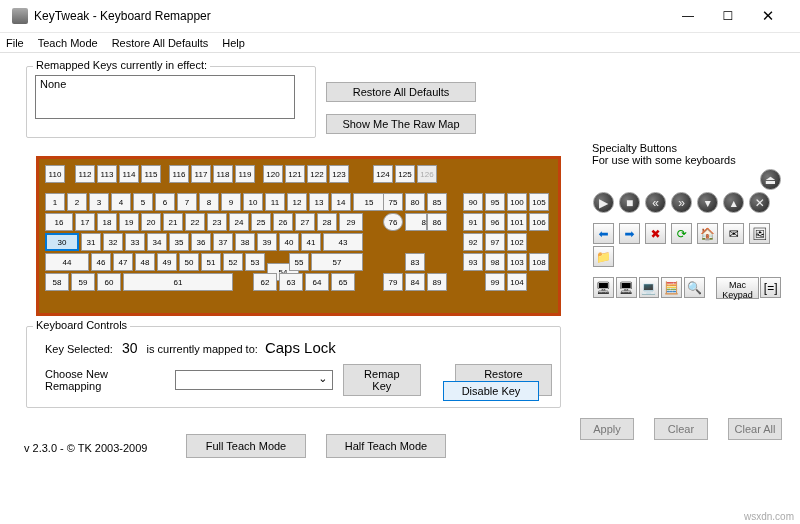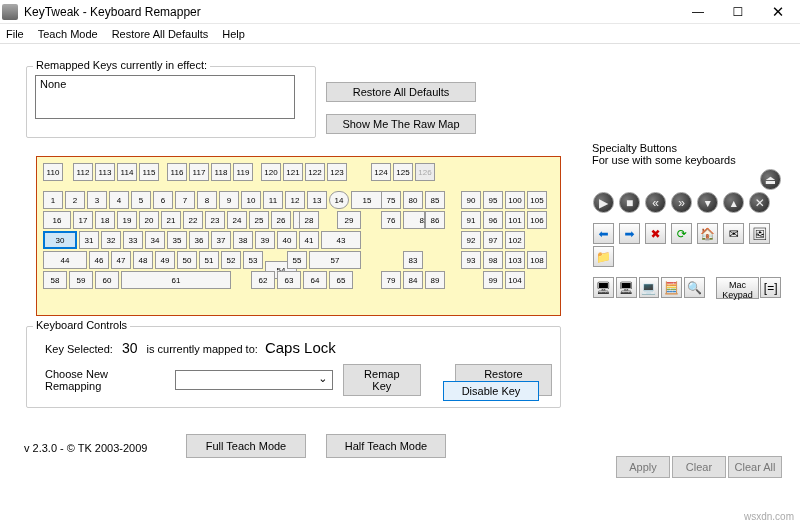--- a/index.html
+++ b/index.html
@@ -1,30 +1,30 @@
 <!DOCTYPE html>
 <html><head>
 <meta charset="utf-8">
 <style>
 *{box-sizing:border-box;margin:0;padding:0}
 body{font-family:"Segoe UI",Tahoma,sans-serif;font-size:11px;background:#fff;color:#000;width:800px;height:524px;overflow:hidden;position:relative}
-.titlebar{height:24px;display:flex;align-items:center;padding:0 2px;border-bottom:1px solid #e8e8e8}
+.titlebar{height:33px;display:flex;align-items:center;padding:0 12px;border-bottom:1px solid #e8e8e8}
 .titlebar .icon{width:16px;height:16px;margin-right:6px;background:linear-gradient(#aaa,#666);border-radius:2px}
 .titlebar .title{flex:1;font-size:12px}
 .win-btn{width:40px;height:24px;display:flex;align-items:center;justify-content:center;font-size:12px}
 .win-close{font-size:15px}
 .menubar{height:20px;display:flex;align-items:center;padding:0 6px;gap:14px;border-bottom:1px solid #e0e0e0}
 .menubar span{cursor:default}
 .content{position:absolute;left:10px;top:52px;right:10px;bottom:6px}
 .fieldset{position:absolute;border:1px solid #ccc;border-radius:2px;padding:8px}
 .fieldset>.legend{position:absolute;top:-8px;left:6px;background:#fff;padding:0 3px;font-size:11px}
 .listbox{border:1px solid #7a7a7a;background:#fff;width:260px;height:44px;padding:2px 4px;font-size:11px}
 .btn{border:1px solid #adadad;background:#e1e1e1;font-size:11px;padding:3px 10px;cursor:default}
 .btn.hl{background:#e5f1fb;border-color:#0078d7}
-.kbwrap{position:absolute;left:26px;top:104px;width:525px;height:160px;background:#fef9c3;border:1px solid #c2410c;padding:6px}
+.kbwrap{position:absolute;left:26px;top:104px;width:525px;height:160px;background:#a16207;border:3px solid #c2410c;padding:6px}
 .key{position:absolute;width:20px;height:18px;border:1px solid #999;background:#f6f6f6;font-size:8px;display:flex;align-items:center;justify-content:center;cursor:default}
 .key.disabled{background:#ececec;color:#aaa}
 .key.selected{border:2px solid #0078d7;background:#cde6f7}
 .spec{position:absolute;right:8px;top:90px;width:190px}
 .spec .lbl{font-size:11px}
 .icbtn{width:21px;height:21px;border:1px solid #9a9a9a;background:linear-gradient(#fdfdfd,#dedede);display:inline-flex;align-items:center;justify-content:center;margin:1px;font-size:12px}
 .icbtn.dark{background:radial-gradient(circle at 35% 35%,#777,#222);color:#eee;border-radius:50%}
 .macbtn{border:1px solid #9a9a9a;background:linear-gradient(#fdfdfd,#dedede);font-size:9px;text-align:center;padding:2px 4px;width:44px;height:22px;display:inline-block}
 .pendbox{border:1px solid #7a7a7a;background:#fff;width:195px;height:90px}
 .combo{border:1px solid #7a7a7a;background:#fff;width:160px;height:20px;position:relative}
@@ -85,35 +85,35 @@
       <div class="key" style="left: 72px; top: 34px; width: 20px;">4</div>
       <div class="key" style="left: 94px; top: 34px; width: 20px;">5</div>
       <div class="key" style="left: 116px; top: 34px; width: 20px;">6</div>
       <div class="key" style="left: 138px; top: 34px; width: 20px;">7</div>
       <div class="key" style="left: 160px; top: 34px; width: 20px;">8</div>
       <div class="key" style="left: 182px; top: 34px; width: 20px;">9</div>
       <div class="key" style="left: 204px; top: 34px; width: 20px;">10</div>
       <div class="key" style="left: 226px; top: 34px; width: 20px;">11</div>
       <div class="key" style="left: 248px; top: 34px; width: 20px;">12</div>
       <div class="key" style="left: 270px; top: 34px; width: 20px;">13</div>
-      <div class="key" style="left: 292px; top: 34px; width: 20px; border-radius: 9px;">14</div>
+      <div class="key" style="left: 292px; top: 34px; width: 20px;">14</div>
       <div class="key" style="left: 314px; top: 34px; width: 32px;">15</div>
       <div class="key" style="left: 6px; top: 54px; width: 28px;">16</div>
       <div class="key" style="left: 36px; top: 54px; width: 20px;">17</div>
       <div class="key" style="left: 58px; top: 54px; width: 20px;">18</div>
       <div class="key" style="left: 80px; top: 54px; width: 20px;">19</div>
       <div class="key" style="left: 102px; top: 54px; width: 20px;">20</div>
       <div class="key" style="left: 124px; top: 54px; width: 20px;">21</div>
       <div class="key" style="left: 146px; top: 54px; width: 20px;">22</div>
       <div class="key" style="left: 168px; top: 54px; width: 20px;">23</div>
       <div class="key" style="left: 190px; top: 54px; width: 20px;">24</div>
       <div class="key" style="left: 212px; top: 54px; width: 20px;">25</div>
       <div class="key" style="left: 234px; top: 54px; width: 20px;">26</div>
       <div class="key" style="left: 256px; top: 54px; width: 20px;">27</div>
-      <div class="key" style="left: 262px; top: 54px; width: 20px;">28</div>
+      <div class="key" style="left: 278px; top: 54px; width: 20px;">28</div>
       <div class="key" style="left: 300px; top: 54px; width: 24px;">29</div>
       <div class="key selected" style="left: 6px; top: 74px; width: 34px;">30</div>
       <div class="key" style="left: 42px; top: 74px; width: 20px;">31</div>
       <div class="key" style="left: 64px; top: 74px; width: 20px;">32</div>
       <div class="key" style="left: 86px; top: 74px; width: 20px;">33</div>
       <div class="key" style="left: 108px; top: 74px; width: 20px;">34</div>
       <div class="key" style="left: 130px; top: 74px; width: 20px;">35</div>
       <div class="key" style="left: 152px; top: 74px; width: 20px;">36</div>
       <div class="key" style="left: 174px; top: 74px; width: 20px;">37</div>
       <div class="key" style="left: 196px; top: 74px; width: 20px;">38</div>
@@ -137,21 +137,21 @@
       <div class="key" style="left: 32px; top: 114px; width: 24px;">59</div>
       <div class="key" style="left: 58px; top: 114px; width: 24px;">60</div>
       <div class="key" style="left: 84px; top: 114px; width: 110px;">61</div>
       <div class="key" style="left: 214px; top: 114px; width: 24px;">62</div>
       <div class="key" style="left: 240px; top: 114px; width: 24px;">63</div>
       <div class="key" style="left: 266px; top: 114px; width: 24px;">64</div>
       <div class="key" style="left: 292px; top: 114px; width: 24px;">65</div>
       <div class="key" style="left: 344px; top: 34px; width: 20px;">75</div>
       <div class="key" style="left: 366px; top: 34px; width: 20px;">80</div>
       <div class="key" style="left: 388px; top: 34px; width: 20px;">85</div>
-      <div class="key" style="left: 344px; top: 54px; width: 20px;">76</div>
+      <div class="key" style="left: 344px; top: 54px; width: 20px; border-radius: 9px;">76</div>
       <div class="key" style="left: 366px; top: 54px; width: 20px; padding-left: 20px;">81</div>
       <div class="key" style="left: 388px; top: 54px; width: 20px;">86</div>
       <div class="key" style="left: 366px; top: 94px; width: 20px;">83</div>
       <div class="key" style="left: 344px; top: 114px; width: 20px;">79</div>
       <div class="key" style="left: 366px; top: 114px; width: 20px;">84</div>
       <div class="key" style="left: 388px; top: 114px; width: 20px;">89</div>
       <div class="key" style="left: 424px; top: 34px; width: 20px;">90</div>
       <div class="key" style="left: 446px; top: 34px; width: 20px;">95</div>
       <div class="key" style="left: 468px; top: 34px; width: 20px;">100</div>
       <div class="key" style="left: 490px; top: 34px; width: 20px;">105</div>
@@ -222,21 +222,21 @@
       <span style="width:14px"></span>
       <button class="btn">Restore Default</button>
     </div>
     <button class="btn hl" style="position:absolute;left:416px;top:54px;width:96px">Disable Key</button>
   </div>
 
   <div style="position:absolute;left:14px;top:390px;font-size:11px">v 2.3.0 - © TK 2003-2009</div>
   <button class="btn" style="position:absolute;left:176px;top:382px;width:120px;height:24px">Full Teach Mode</button>
   <button class="btn" style="position:absolute;left:316px;top:382px;width:120px;height:24px">Half Teach Mode</button>
 
-  <div style="position:absolute;right:8px;top:404px;display:flex;gap:2px">
+  <div style="position:absolute;right:8px;top:366px;display:flex;gap:20px">
     <div class="footer-btn">Apply</div>
     <div class="footer-btn">Clear</div>
     <div class="footer-btn">Clear All</div>
   </div>
 
 </div>
 
 <div class="watermark">wsxdn.com</div>
 
 </body></html>

